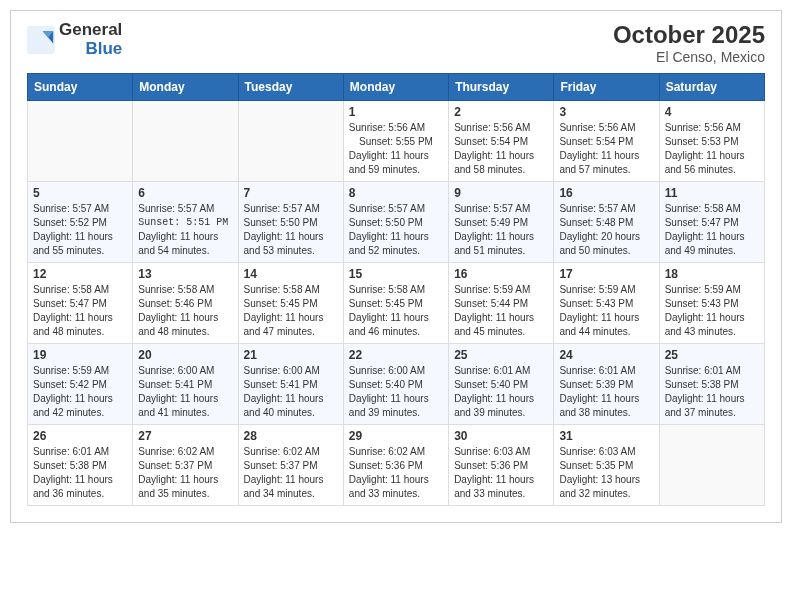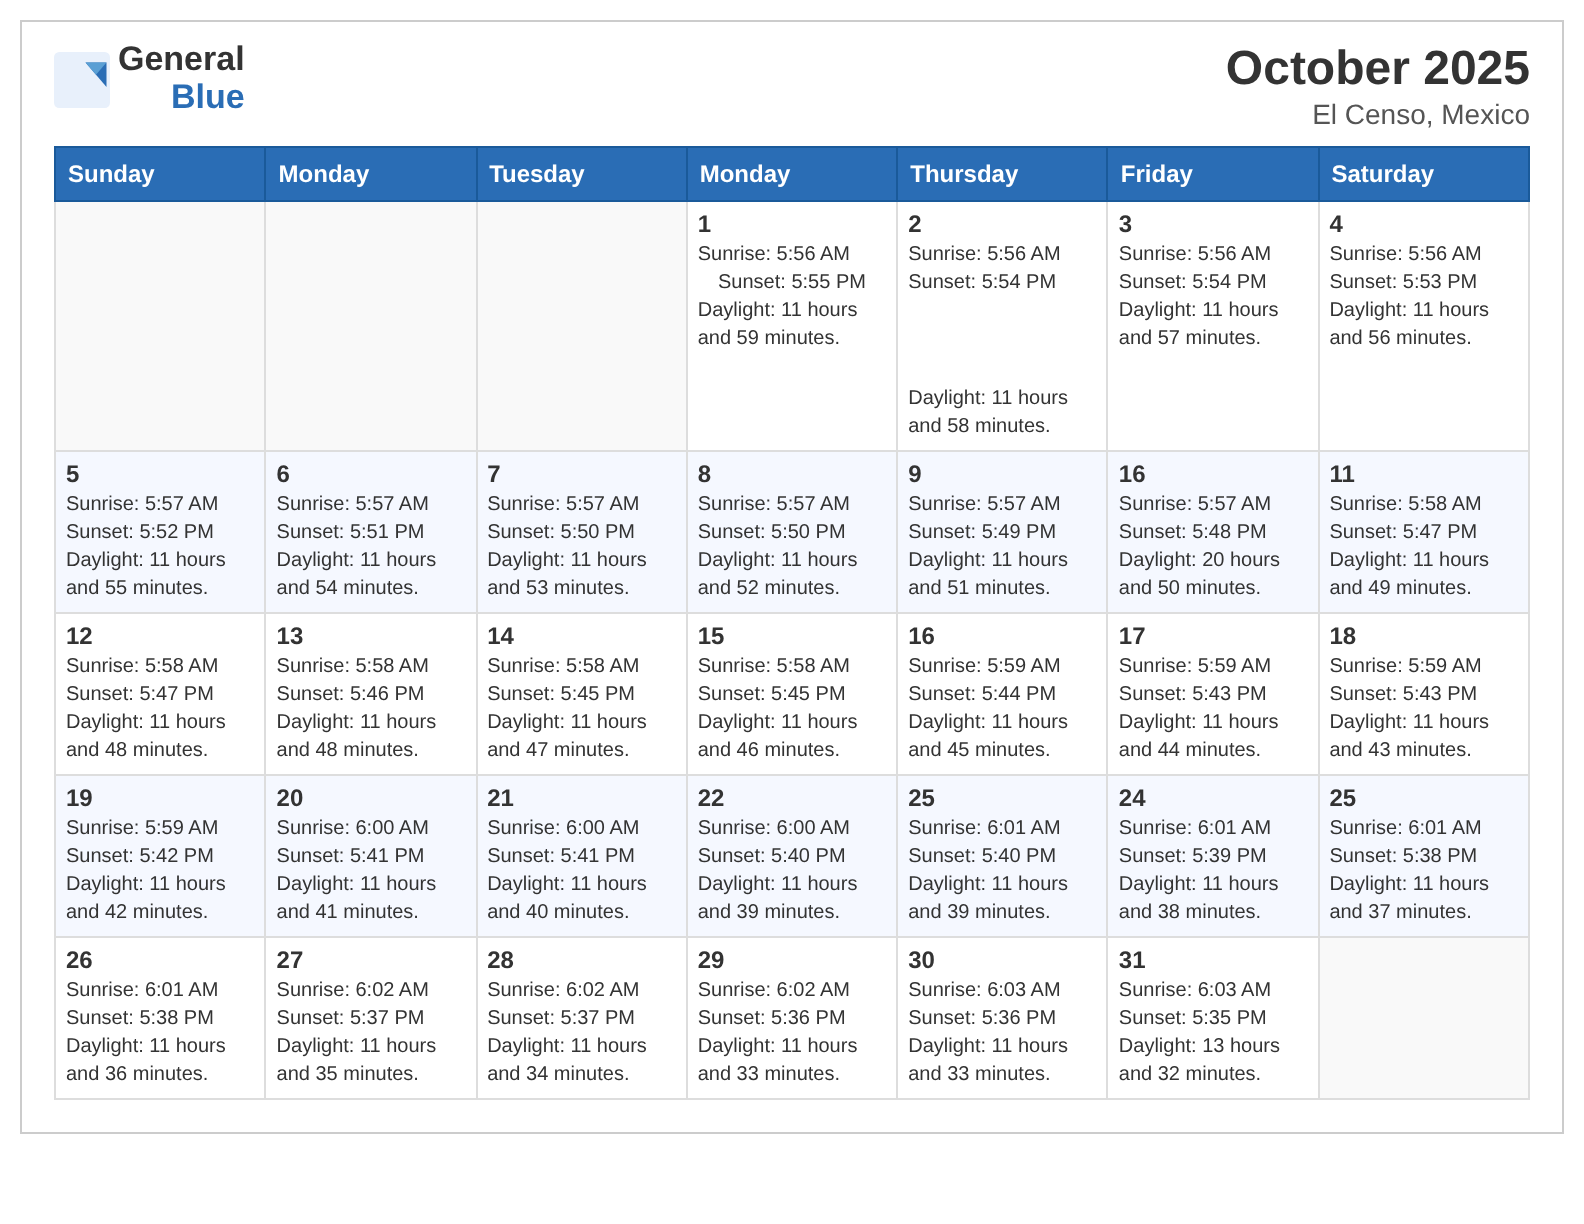--- a/index.html
+++ b/index.html
@@ -122,21 +122,21 @@
           <td>
             <span class="day-num">1</span>
             <div style="line-height: 1.4;">Sunrise: 5:56 AM</div>
             <div style="line-height: 1.4; text-align: center;">Sunset: 5:55 PM</div>
             <div style="line-height: 1.4;">Daylight: 11 hours and 59 minutes.</div>
           </td>
           <td>
             <span class="day-num">2</span>
             <div style="line-height: 1.4;">Sunrise: 5:56 AM</div>
             <div style="line-height: 1.4;">Sunset: 5:54 PM</div>
-            <div style="line-height: 1.4; margin-top: 44px;">Daylight: 11 hours and 58 minutes.</div>
+            <div style="line-height: 1.4;">Daylight: 11 hours and 58 minutes.</div>
           </td>
           <td>
             <span class="day-num">3</span>
             <div style="line-height: 1.4;">Sunrise: 5:56 AM</div>
             <div style="line-height: 1.4;">Sunset: 5:54 PM</div>
             <div style="line-height: 1.4;">Daylight: 11 hours and 57 minutes.</div>
           </td>
           <td>
             <span class="day-num">4</span>
             <div style="line-height: 1.4;">Sunrise: 5:56 AM</div>
@@ -147,21 +147,21 @@
         <tr>
           <td>
             <span class="day-num">5</span>
             <div style="line-height: 1.4;">Sunrise: 5:57 AM</div>
             <div style="line-height: 1.4;">Sunset: 5:52 PM</div>
             <div style="line-height: 1.4;">Daylight: 11 hours and 55 minutes.</div>
           </td>
           <td>
             <span class="day-num">6</span>
             <div style="line-height: 1.4;">Sunrise: 5:57 AM</div>
-            <div style="line-height: 1.4;">Sunset: 5:51 PM</div>
+            <div style="line-height: 1.4; font-family: Liberation Mono, monospace;">Sunset: 5:51 PM</div>
             <div style="line-height: 1.4;">Daylight: 11 hours and 54 minutes.</div>
           </td>
           <td>
             <span class="day-num">7</span>
             <div style="line-height: 1.4;">Sunrise: 5:57 AM</div>
             <div style="line-height: 1.4;">Sunset: 5:50 PM</div>
             <div style="line-height: 1.4;">Daylight: 11 hours and 53 minutes.</div>
           </td>
           <td>
             <span class="day-num">8</span>

